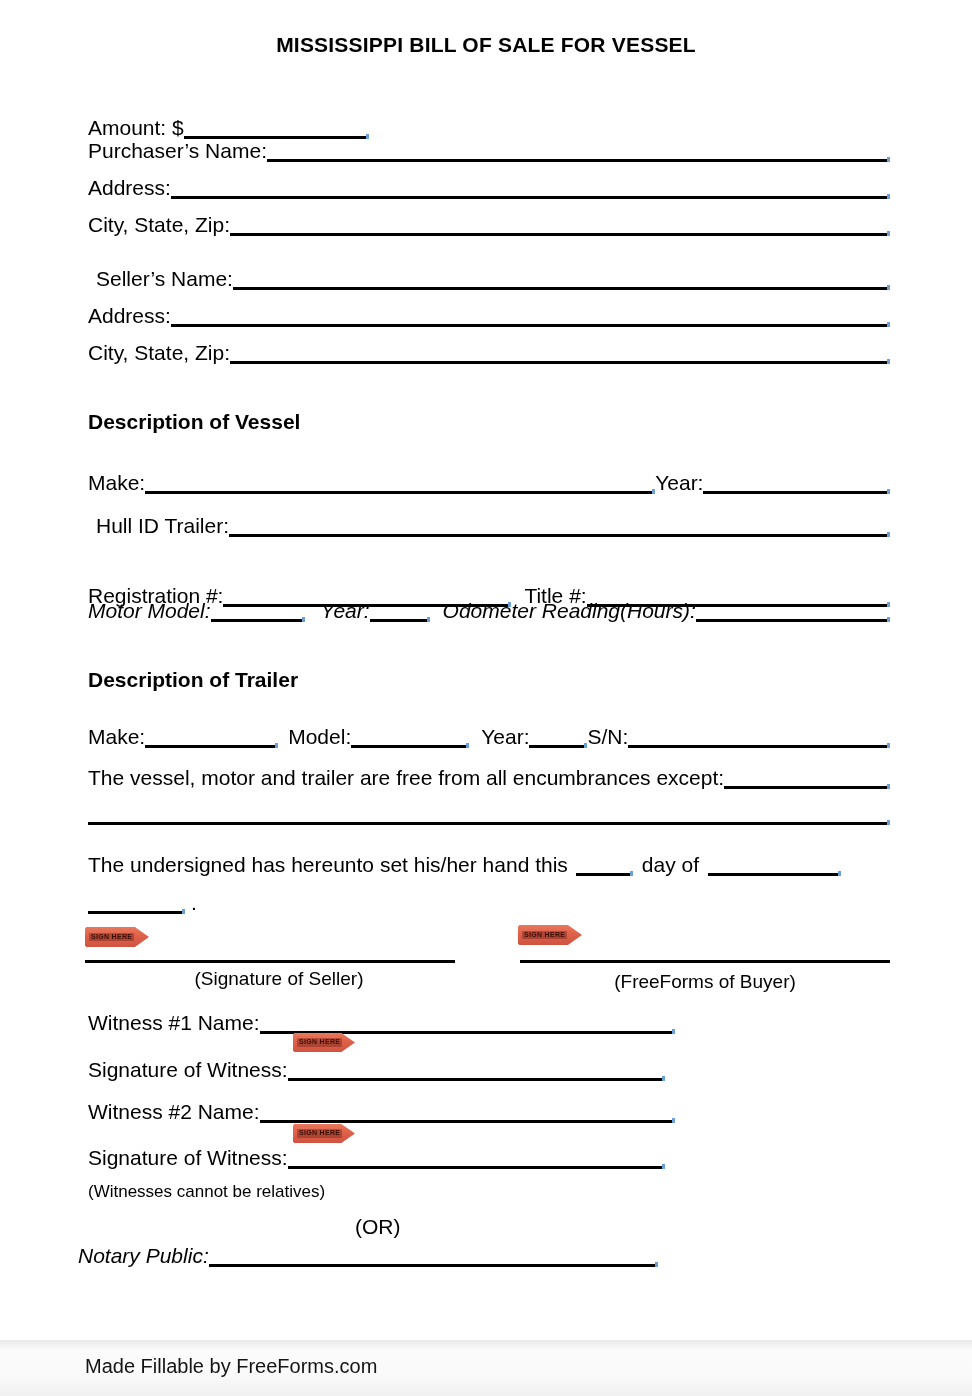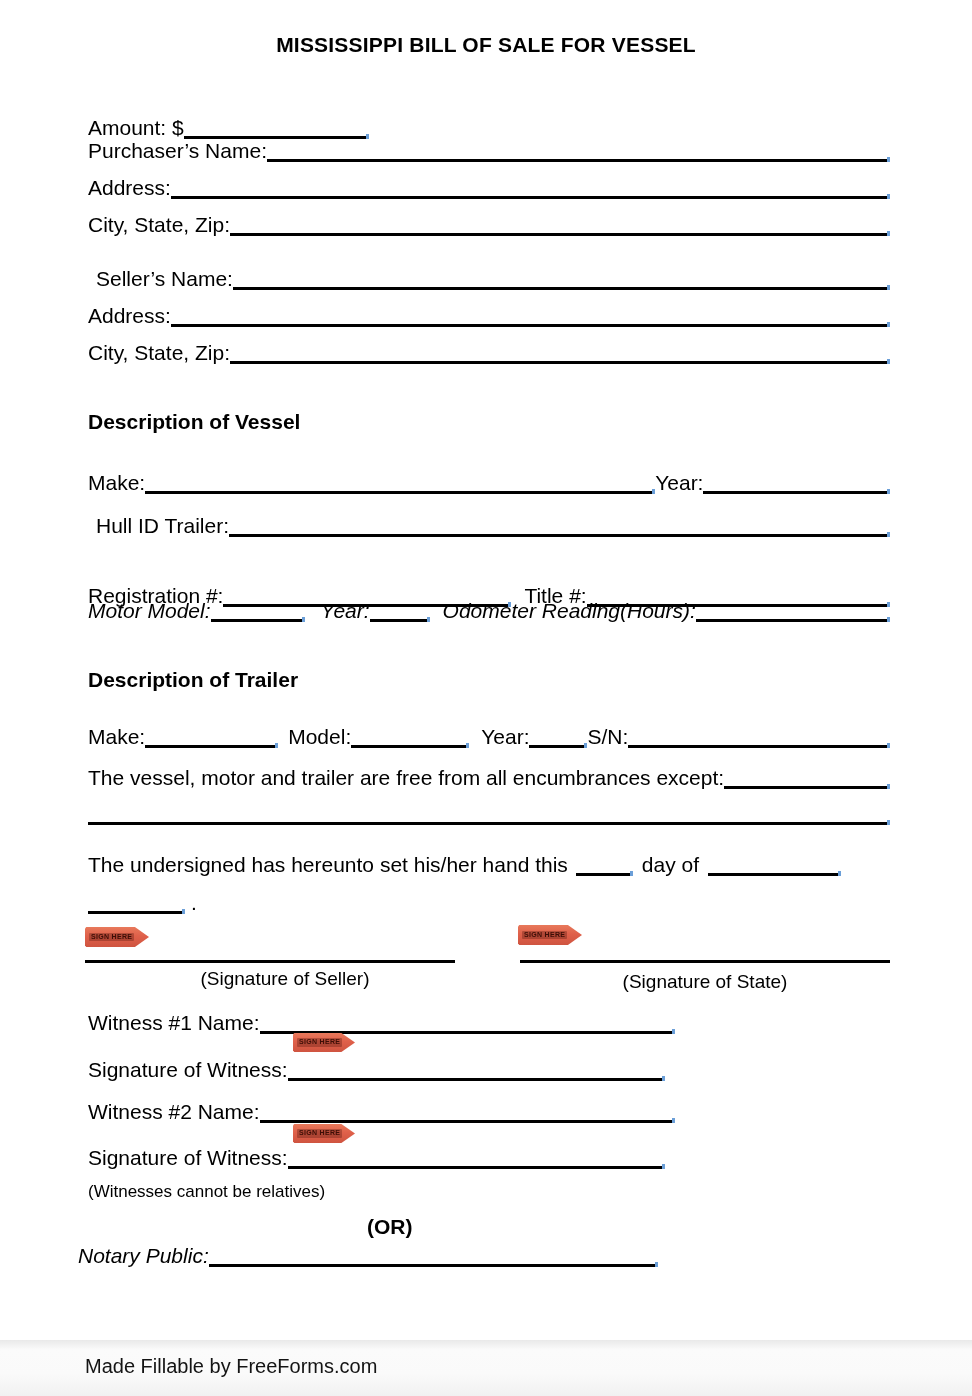--- a/index.html
+++ b/index.html
@@ -39,21 +39,21 @@
     position:absolute;left:0;top:33px;width:972px;
     text-align:center;font-weight:bold;font-size:21px;letter-spacing:.2px;
   }
   .heading{
     position:absolute;left:88px;
     font-weight:bold;font-size:21px;
   }
   .plainline{position:absolute;height:3px;background:#000;}
   .sigcap{position:absolute;width:370px;text-align:center;font-size:19px;}
   .smallnote{position:absolute;left:88px;font-size:17px;}
-  .or{position:absolute;font-weight:bold;font-size:21px;margin-left:12px;}
+  .or{position:absolute;font-weight:normal;font-size:21px;}
   .tab{
     position:absolute;width:64px;height:20px;
     background:linear-gradient(180deg,#e8795b 0%,#df604a 45%,#cf5440 100%);
     clip-path:polygon(0 8%,0 92%,2% 100%,78% 100%,100% 50%,78% 0,2% 0);
     display:flex;align-items:center;justify-content:flex-start;
     padding-left:4px;box-sizing:border-box;
     cursor:pointer;
   }
   .tab .tabtxt{
     font-size:7px;font-weight:bold;color:#3d0e06;
@@ -177,22 +177,22 @@
 
   <div class="tab" style="left:85px;top:927px;">
     <span class="tabtxt">SIGN HERE</span>
   </div>
   <div class="tab" style="left:518px;top:925px;">
     <span class="tabtxt">SIGN HERE</span>
   </div>
 
   <div class="plainline" style="left:85px;top:960px;width:370px;"></div>
   <div class="plainline" style="left:520px;top:960px;width:370px;"></div>
-  <div class="sigcap" style="left:100px;top:968px;text-align:center;">(Signature of Seller)</div>
-  <div class="sigcap" style="left:520px;top:971px;">(Signature of State)</div>
+  <div class="sigcap" style="left:94px;top:968px;text-align:center;">(Signature of Seller)</div>
+  <div class="sigcap" style="left:520px;top:971px;">(FreeForms of Buyer)</div>
 
   <div class="row" style="left:88px;top:1008px;width:587px;">
     <span class="lbl">Witness #1 Name:</span>
     <span class="fill grow"></span>
   </div>
 
   <div class="tab" style="left:293px;top:1033px;width:62px;height:19px;">
     <span class="tabtxt">SIGN HERE</span>
   </div>
   <div class="row" style="left:88px;top:1055px;width:577px;">

